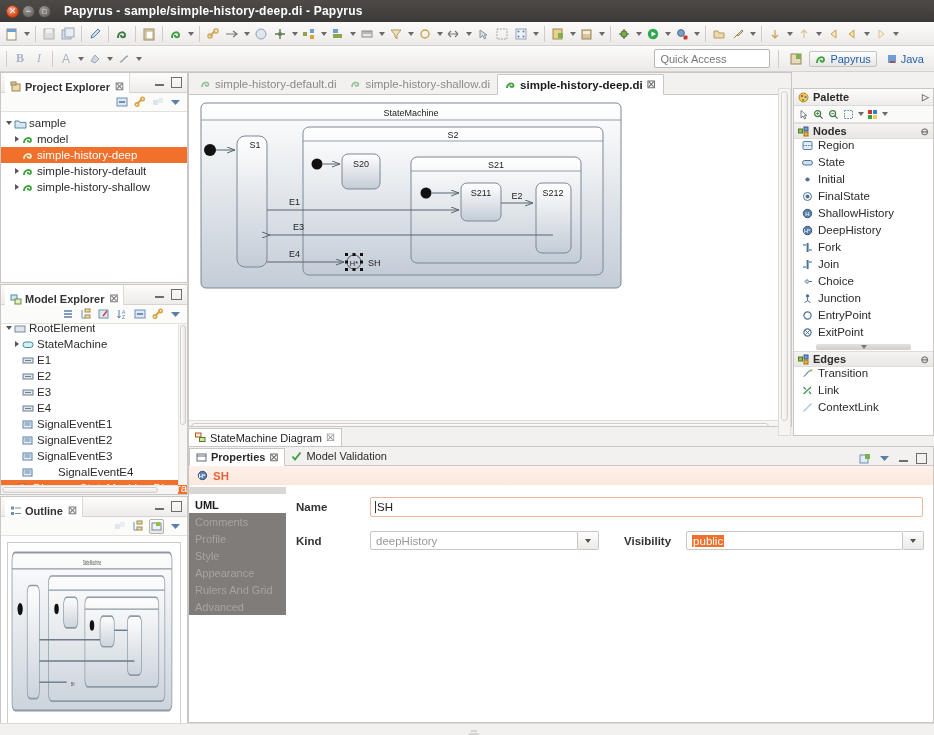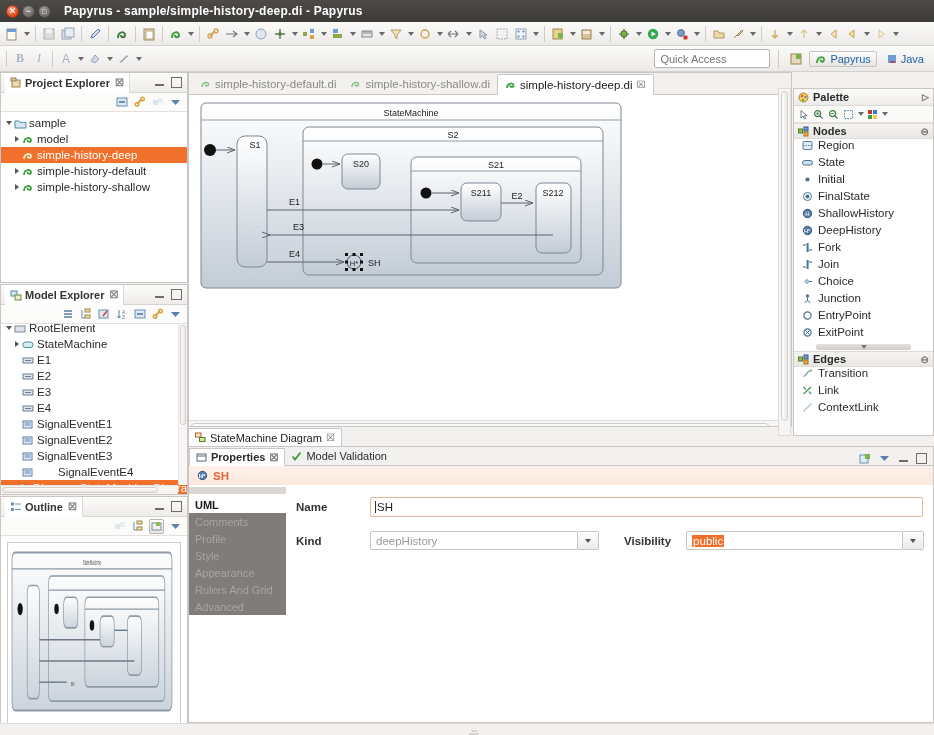--- a/index.html
+++ b/index.html
@@ -77,21 +77,21 @@
 
   
   .view { position:absolute; background:#fff; border:1px solid #c9c6c3; }
   .view-head {
     height: 20px; display:flex; align-items:center;
     background: linear-gradient(to bottom,#fcfcfb,#eeecea);
     border-bottom:1px solid #d6d3d0;
     padding-left:4px; font-size:11px;
   }
   .view-tab {
-    display:flex; align-items:center; gap:3px; height:20px; padding:0 5px;
+    display:flex; gap:3px; height:20px; padding:8px 5px;
     background: #ffffff; font-weight: bold; color:#333;
     border-right:1px solid #dcd9d6;
   }
   .view-tab .close-x { color:#7c7a78; font-size:10px; margin-left:2px; }
   .view-head-btns { margin-left:auto; display:flex; align-items:center; gap:6px; padding-right:5px; }
   .mini-min, .mini-max { width:11px; height:11px; display:inline-block; position:relative; }
   .mini-min::after { content:""; position:absolute; left:1px; right:1px; bottom:2px; height:2px; background:#6f6c69;}
   .mini-max { border:1.5px solid #6f6c69; }
   .view-toolbar {
     height: 19px; display:flex; align-items:center; justify-content:flex-end;
@@ -115,21 +115,21 @@
 
   
   .outline-canvas { position:absolute; left:6px; top:6px; right:6px; bottom:6px;
                     border:1px solid #cfcccA; background:#fff; overflow:hidden;}
 
   
   .editor-tabs { height:22px; display:flex; align-items:flex-end; background:#f2f1ef;
                  border-bottom:1px solid #c9c6c3; padding-left:4px;}
   .etab { display:flex; align-items:center; gap:4px; height:21px; padding:0 7px;
           font-size:11.5px; color:#8c8a88; }
-  .etab.active { background:#fff; color:#1a1a1a; font-weight:normal;
+  .etab.active { background:#fff; color:#1a1a1a; font-weight:bold;
                  border:1px solid #c9c6c3; border-bottom:1px solid #fff; border-radius:2px 2px 0 0;
                  position:relative; top:1px;}
   .etab .close-x { font-size:10px; color:#6f6c69; }
 
   .canvas-wrap { position:absolute; left:0; right:0; top:22px; bottom:0; background:#fff; }
   .diagram-scroll-v { position:absolute; right:0; top:0; bottom:12px; width:12px;
                       background:#f6f5f4; border-left:1px solid #e0ddda;}
   .diagram-scroll-v .thumb { position:absolute; left:2px; right:2px; top:2px; height:92%;
                       background:linear-gradient(to right,#fcfcfc,#e9e7e5); border:1px solid #cfccc9; border-radius:5px;}
   .diagram-scroll-h { position:absolute; left:0; right:12px; bottom:0; height:12px;

